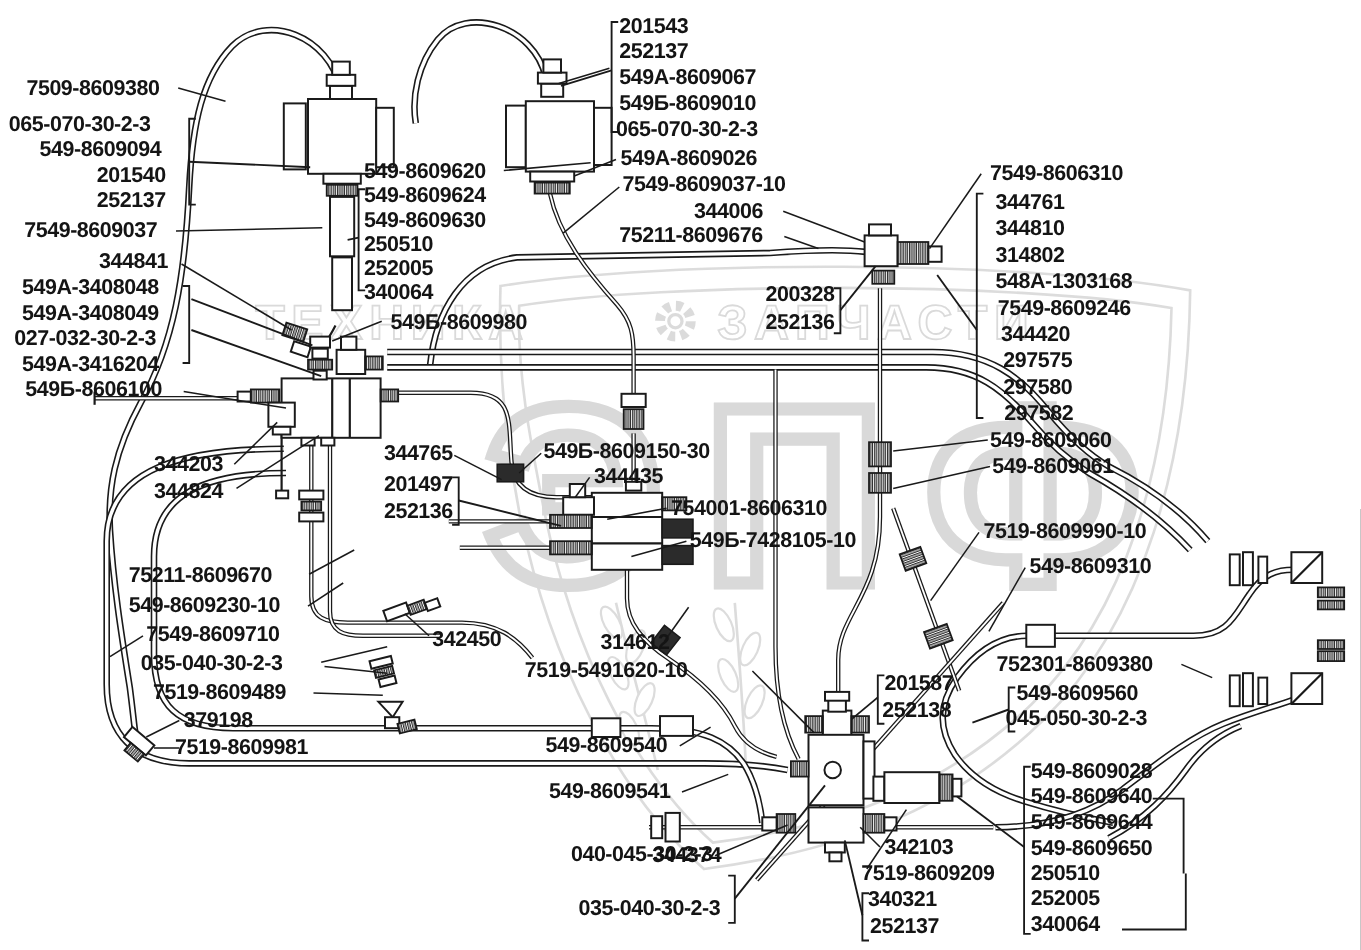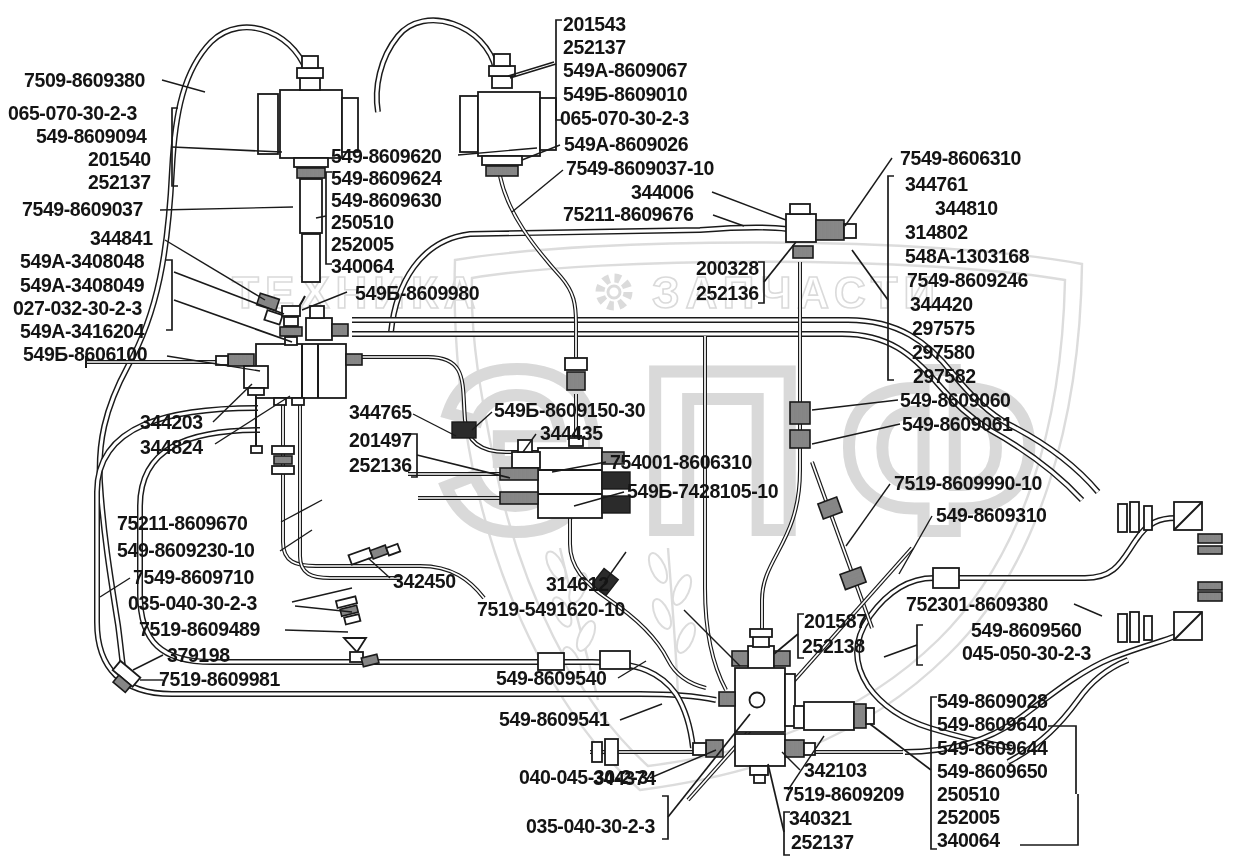--- a/index.html
+++ b/index.html
@@ -412,21 +412,21 @@
       <div class="plabel" style="left: 563px; top: 84px;">549Б-8609010</div>
       <div class="plabel" style="left: 560px; top: 108px;">065-070-30-2-3</div>
       <div class="plabel" style="left: 564px; top: 134px;">549А-8609026</div>
       <div class="plabel" style="left: 566px; top: 158px;">7549-8609037-10</div>
       <div class="plabel" style="left: 631px; top: 182px;">344006</div>
       <div class="plabel" style="left: 563px; top: 204px;">75211-8609676</div>
       <div class="plabel" style="left: 696px; top: 258px;">200328</div>
       <div class="plabel" style="left: 696px; top: 283px;">252136</div>
       <div class="plabel" style="left: 900px; top: 148px;">7549-8606310</div>
       <div class="plabel" style="left: 905px; top: 174px;">344761</div>
-      <div class="plabel" style="left: 935px; top: 198px; text-align: center;">344810</div>
+      <div class="plabel" style="left: 905px; top: 198px; text-align: center;">344810</div>
       <div class="plabel" style="left: 905px; top: 222px;">314802</div>
       <div class="plabel" style="left: 905px; top: 246px;">548А-1303168</div>
       <div class="plabel" style="left: 907px; top: 270px;">7549-8609246</div>
       <div class="plabel" style="left: 910px; top: 294px;">344420</div>
       <div class="plabel" style="left: 912px; top: 318px;">297575</div>
       <div class="plabel" style="left: 912px; top: 342px;">297580</div>
       <div class="plabel" style="left: 913px; top: 366px;">297582</div>
       <div class="plabel" style="left: 900px; top: 390px;">549-8609060</div>
       <div class="plabel" style="left: 902px; top: 414px;">549-8609061</div>
       <div class="plabel" style="left: 349px; top: 402px;">344765</div>
@@ -437,22 +437,22 @@
       <div class="plabel" style="left: 610px; top: 452px;">754001-8606310</div>
       <div class="plabel" style="left: 627px; top: 481px;">549Б-7428105-10</div>
       <div class="plabel" style="left: 894px; top: 473px;">7519-8609990-10</div>
       <div class="plabel" style="left: 936px; top: 505px;">549-8609310</div>
       <div class="plabel" style="left: 393px; top: 571px;">342450</div>
       <div class="plabel" style="left: 546px; top: 574px;">314612</div>
       <div class="plabel" style="left: 477px; top: 599px;">7519-5491620-10</div>
       <div class="plabel" style="left: 906px; top: 594px;">752301-8609380</div>
       <div class="plabel" style="left: 804px; top: 611px;">201587</div>
       <div class="plabel" style="left: 802px; top: 636px;">252138</div>
-      <div class="plabel" style="left: 971px; top: 620px;">549-8609560</div>
-      <div class="plabel" style="left: 914px; top: 643px; margin-left: 48px;">045-050-30-2-3</div>
+      <div class="plabel" style="left: 924px; top: 620px;">549-8609560</div>
+      <div class="plabel" style="left: 914px; top: 643px;">045-050-30-2-3</div>
       <div class="plabel" style="left: 496px; top: 668px;">549-8609540</div>
       <div class="plabel" style="left: 499px; top: 709px;">549-8609541</div>
       <div class="plabel" style="left: 519px; top: 767px;">040-045-30-2-3</div>
       <div class="plabel" style="left: 593px; top: 768px;">344374</div>
       <div class="plabel" style="left: 526px; top: 816px;">035-040-30-2-3</div>
       <div class="plabel" style="left: 804px; top: 760px;">342103</div>
       <div class="plabel" style="left: 783px; top: 784px;">7519-8609209</div>
       <div class="plabel" style="left: 789px; top: 808px;">340321</div>
       <div class="plabel" style="left: 791px; top: 832px;">252137</div>
       <div class="plabel" style="left: 937px; top: 691px;">549-8609028</div>

